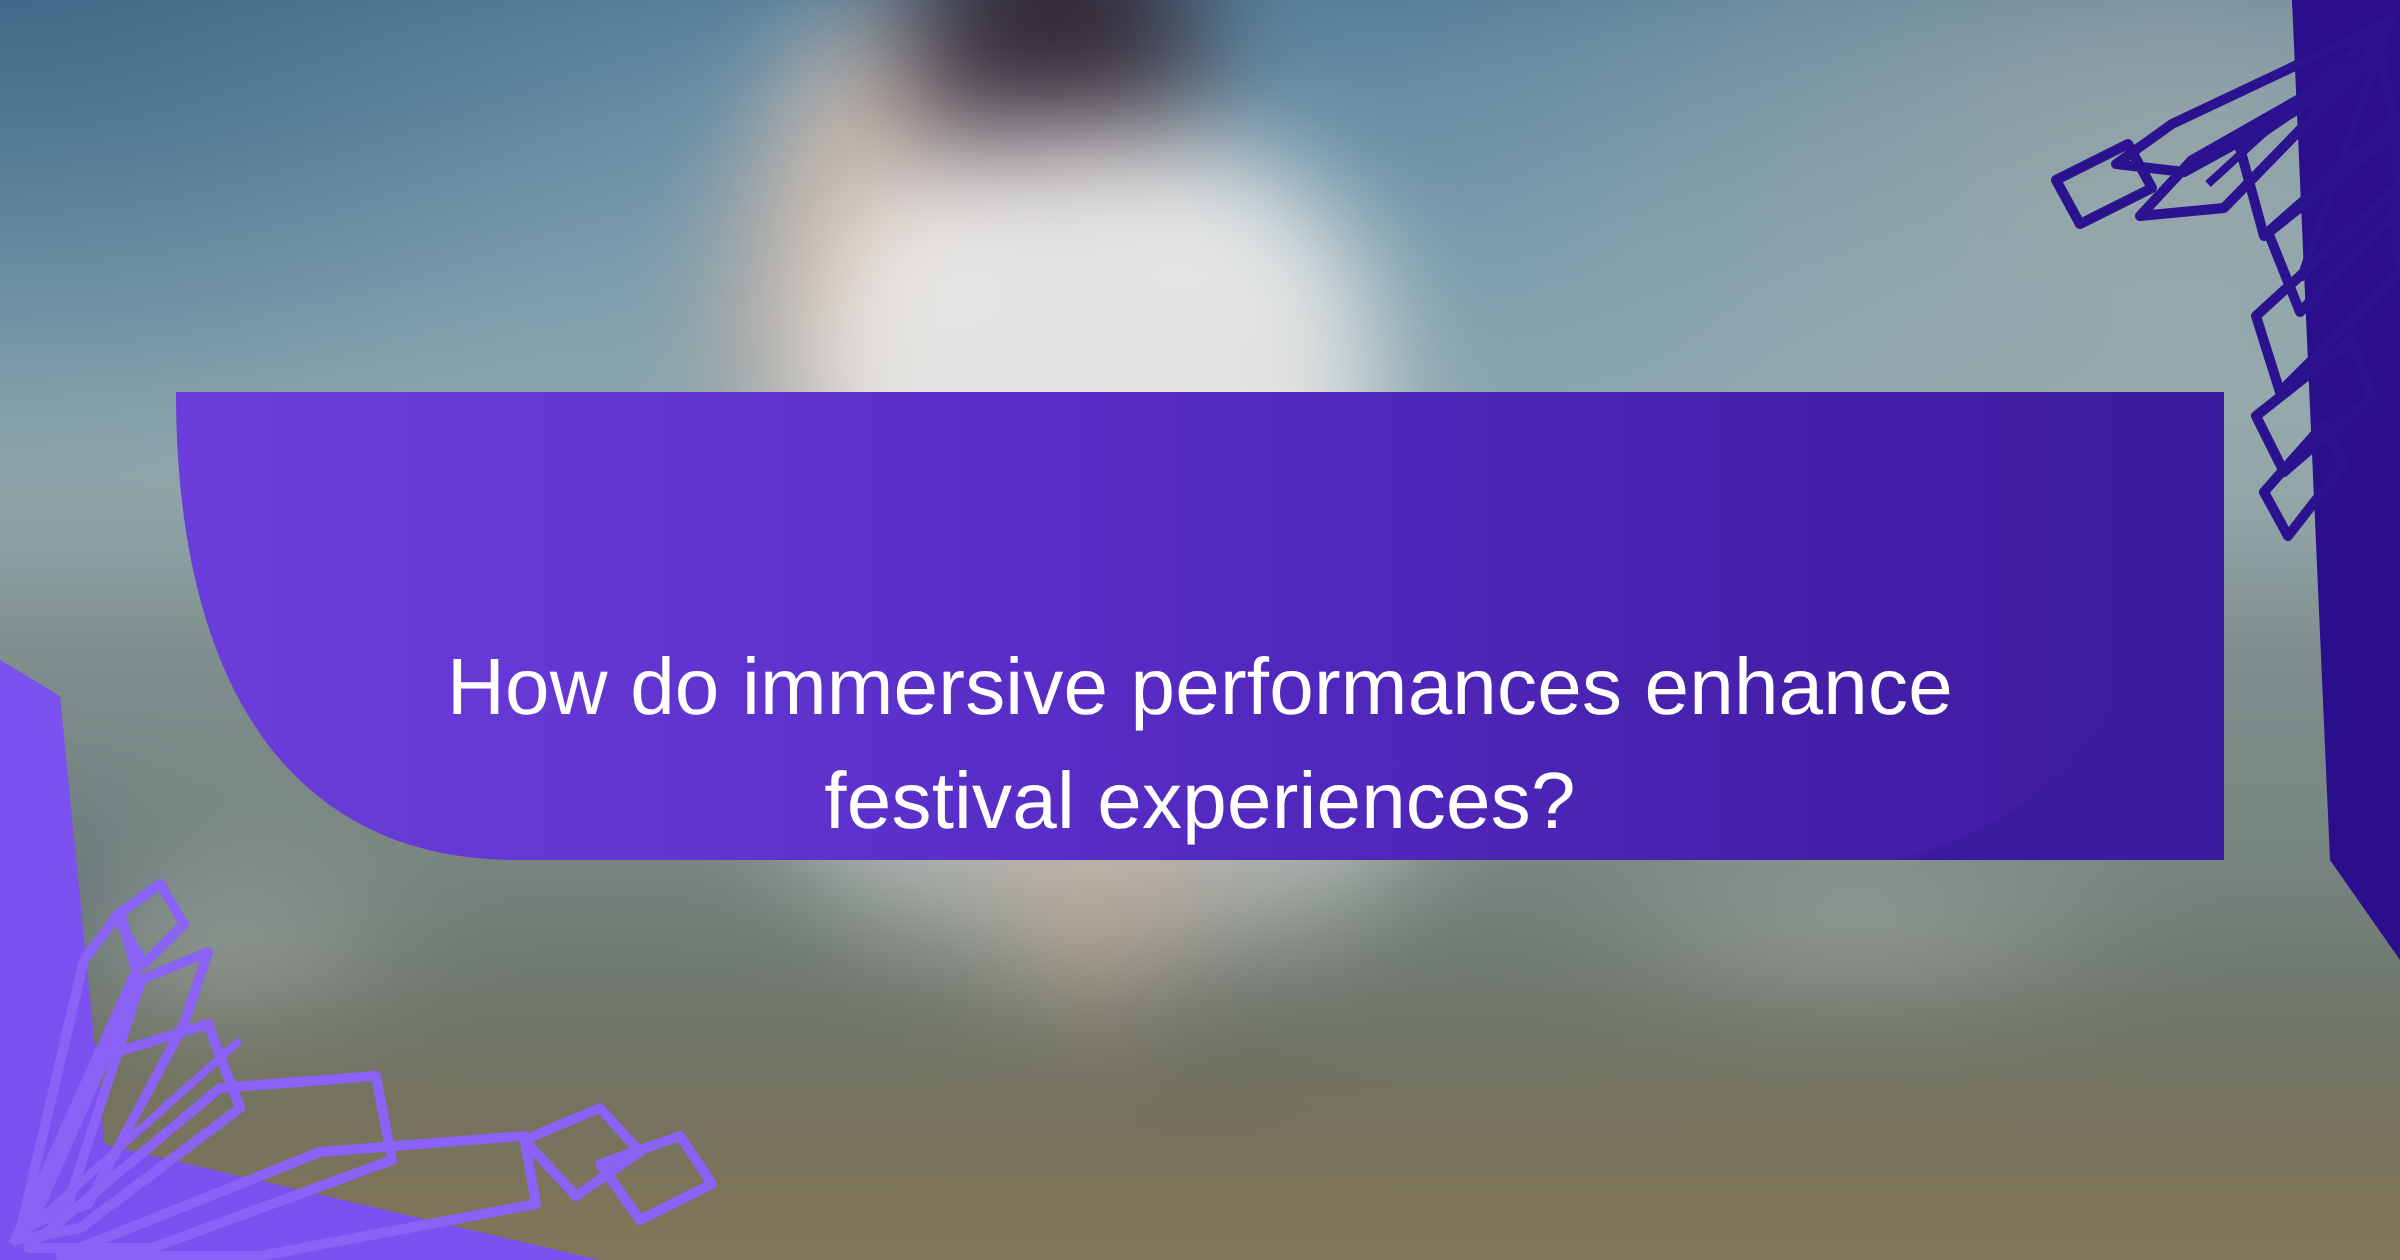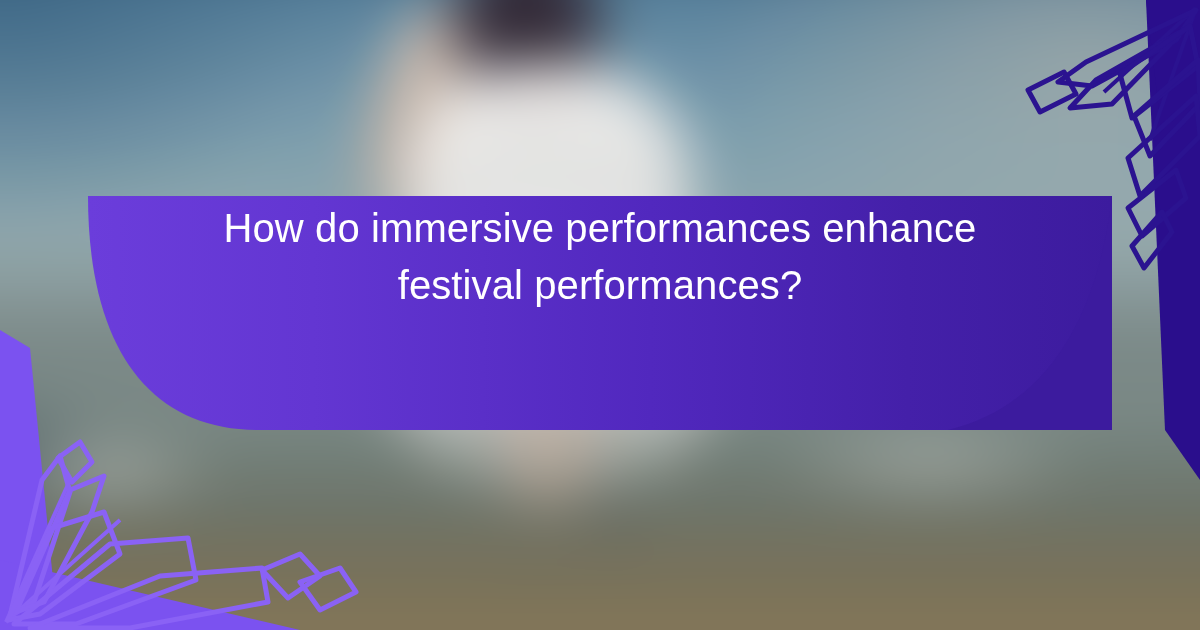--- a/index.html
+++ b/index.html
@@ -159,21 +159,21 @@
   #corner-bl { left: 0; bottom: 0; }
 
   
   #banner {
     position: absolute;
     left: 88px;
     top: 196px;
     width: 1024px;
     height: 234px;
     display: flex;
-    align-items: flex-start;
+    align-items: flex-end;
     justify-content: center;
   }
   #banner-shape {
     position: absolute;
     inset: 0;
   }
   #banner-text {
     position: relative;
     z-index: 2;
     width: 760px;
@@ -283,17 +283,17 @@
                L 1024,234
                L 170,234
                C 60,234 0,150 0,0 Z" fill="url(#bannerGrad)"></path>
       <path d="M 1024,0
                L 1024,234
                L 860,234
                C 960,210 1010,120 1024,0 Z" fill="#3C1B9E"></path>
     </svg>
     <div id="banner-text">
       <span>How do immersive performances enhance</span><br>
-      <span>festival performances?</span>
+      <span>festival experiences?</span>
     </div>
   </div>
 
 </div>
 
 </body></html>

